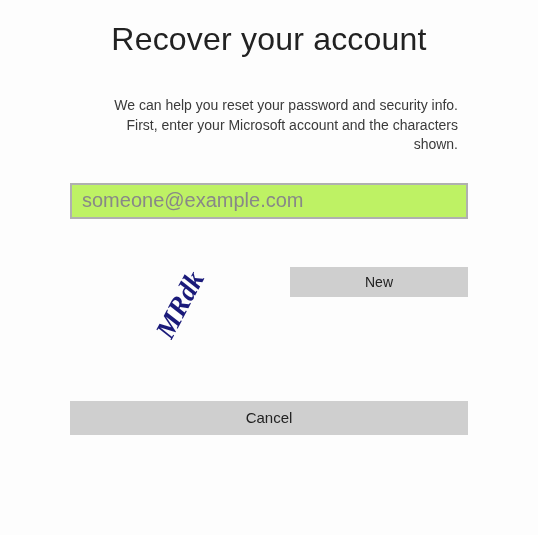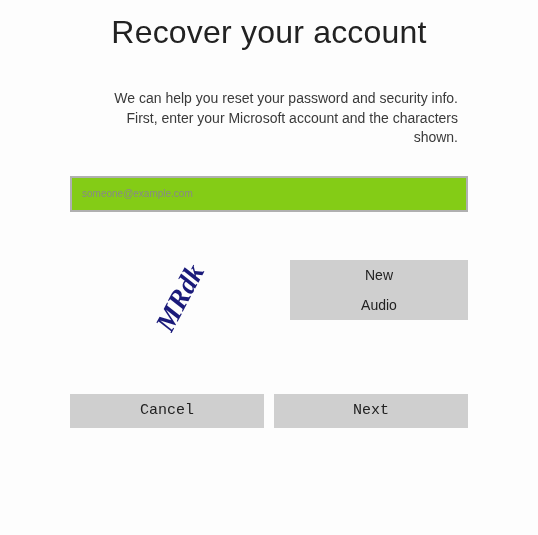--- a/index.html
+++ b/index.html
@@ -6,20 +6,21 @@
     body {
       font-family: "Segoe UI", "Segoe UI Light", Arial, sans-serif;
       background: #fdfdfd;
       width: 538px;
       height: 535px;
       color: #333;
       overflow: hidden;
     }
     .container {
       padding: 14px 70px 0 70px;
+      margin-top: 7px;
     }
     h1 {
       font-weight: 200;
       font-size: 32px;
       text-align: center;
       color: #222;
       margin-bottom: 38px;
       letter-spacing: 0.2px;
     }
     .intro {
@@ -27,43 +28,44 @@
       font-size: 14px;
       color: #3a3a3a;
       line-height: 1.4;
       margin: 0 10px 28px 10px;
     }
     .input {
       width: 100%;
       height: 36px;
       border: 2px solid #b0b0b0;
       padding: 0 10px;
-      font-size: 10px;
+      font-size: 20px;
       font-family: inherit;
       color: #333;
-      background: #84cc16;
+      background: #bef264;
     }
     .input::placeholder { color: #888; }
     .captcha-row {
       display: flex;
       margin: 48px 0 18px 0;
       align-items: stretch;
       gap: 0;
     }
     .captcha-img {
       flex: 1;
       display: flex;
       align-items: center;
       justify-content: center;
       height: 76px;
     }
     .captcha-btns {
       width: 178px;
       display: flex;
       flex-direction: column;
+      gap: 10px;
     }
     .btn-sm {
       height: 30px;
       background: #cfcfcf;
       border: none;
       font-size: 14px;
       font-family: inherit;
       color: #222;
       cursor: pointer;
     }
@@ -71,21 +73,21 @@
       display: flex;
       gap: 10px;
       margin-top: 58px;
     }
     .btn {
       flex: 1;
       height: 34px;
       background: #cfcfcf;
       border: none;
       font-size: 15px;
-      font-family: Liberation Mono, monospace;
+      font-family: Liberation Sans, sans-serif;
       color: #222;
       cursor: pointer;
     }
     .captcha-svg {
       width: 90px;
       height: 70px;
     }
   </style>
 </head>
 <body>
@@ -101,23 +103,21 @@
   <div class="captcha-row">
     <div class="captcha-img">
       <svg class="captcha-svg" viewBox="0 0 90 70">
         <g transform="rotate(-62 45 35)">
           <text x="45" y="44" text-anchor="middle" font-family="Georgia, 'Times New Roman', serif" font-weight="bold" font-style="italic" font-size="28" fill="#1a1a7a">MRdk</text>
         </g>
       </svg>
     </div>
     <div class="captcha-btns">
       <button class="btn-sm">New</button>
-      <button class="btn-sm">Audio</button>
     </div>
   </div>
 
 
   <div class="actions">
     <button class="btn">Cancel</button>
-    <button class="btn">Next</button>
   </div>
 
 </div>
 
 </body></html>

